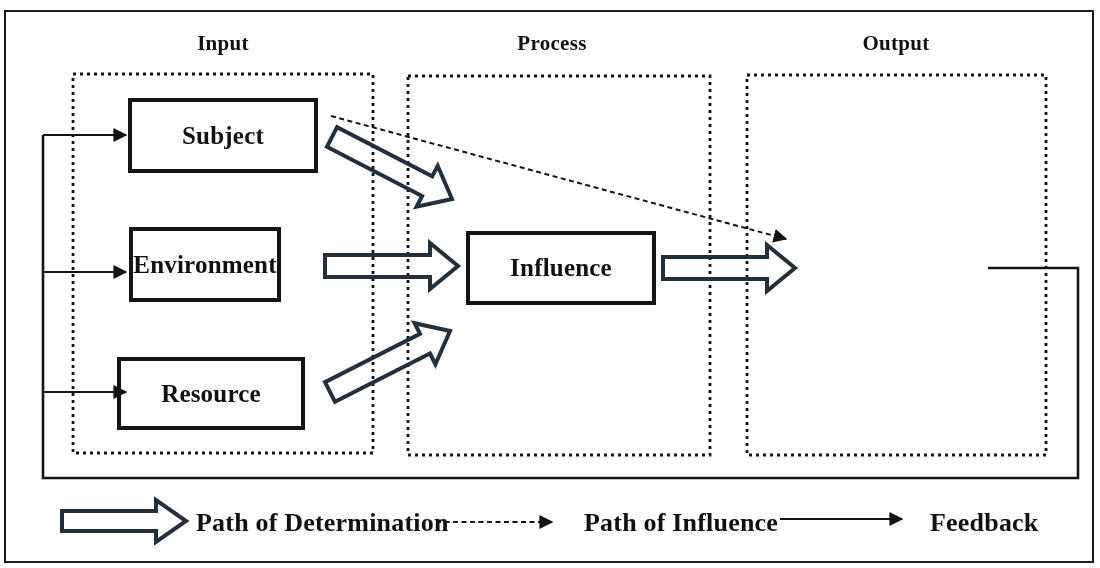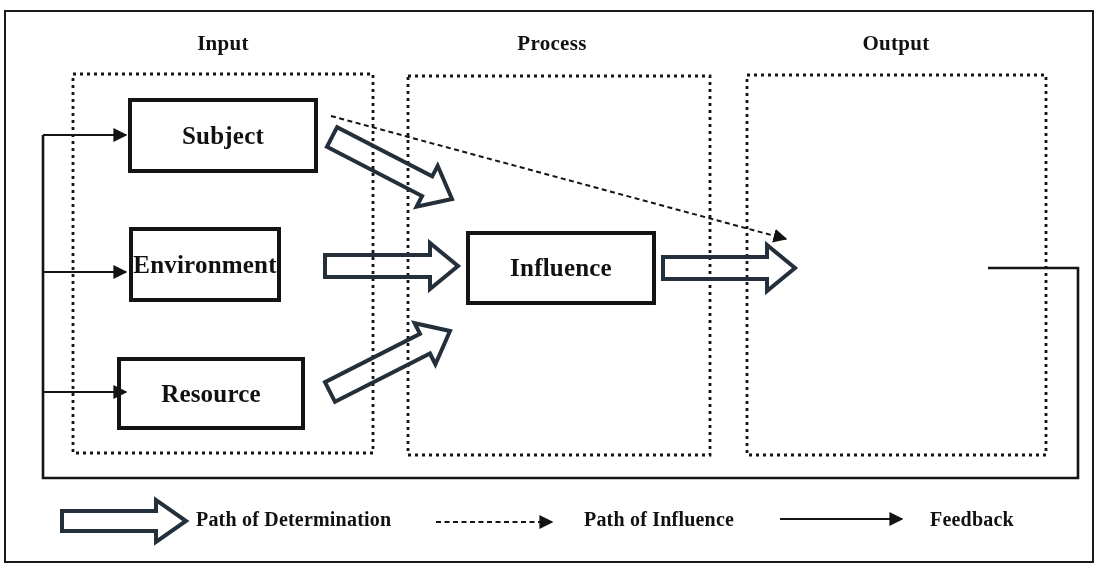--- a/index.html
+++ b/index.html
@@ -27,21 +27,21 @@
   .node-subject     { left:128px; top:98px;  width:190px; height:75px; }
   .node-environment { left:129px; top:227px; width:152px; height:75px;text-align:right; }
   .node-resource    { left:117px; top:357px; width:188px; height:73px;text-align:right; }
   .node-mechanism   { left:466px; top:231px; width:190px; height:74px; }
   .node-performance { left:803px; top:229px; width:185px; height:78px; }
   svg.layer {
     position:absolute; left:0; top:0; width:1100px; height:568px;
     z-index:3; pointer-events:none;
   }
   .legend-label {
-    position:absolute; top:508px; font-weight:bold; font-size:20px;
+    position:absolute; top:508px; font-weight:bold; font-size:26px;
     white-space:nowrap; letter-spacing:0.2px; z-index:2;
   }
   .ll-determination { left:196px; }
   .ll-influence     { left:584px; }
   .ll-feedback      { left:930px; }
 </style>
 </head>
 <body>
 
 <div class="stage">

